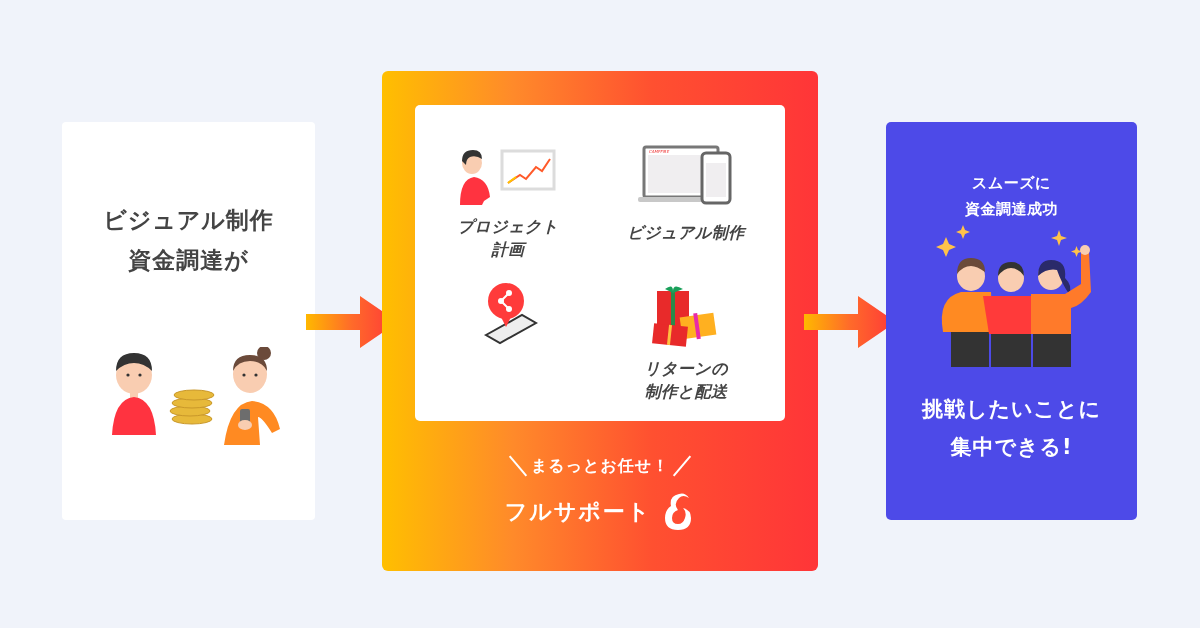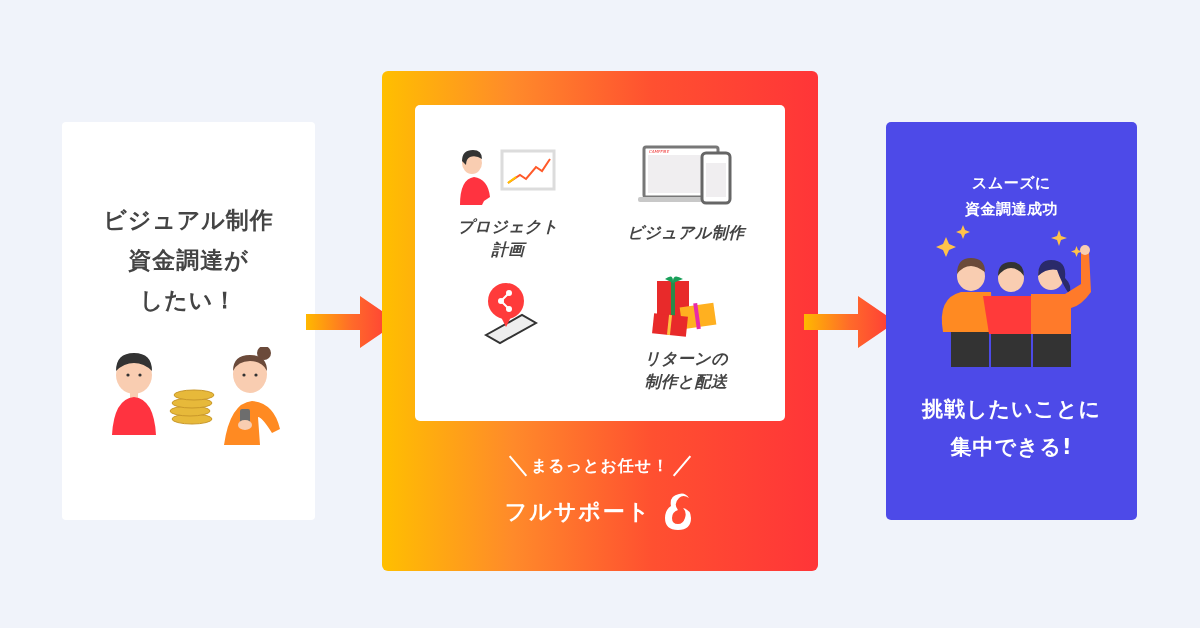--- a/index.html
+++ b/index.html
@@ -38,21 +38,21 @@
     position: absolute; width: 170px; text-align: center;
   }
   .service .icon-box { height: 64px; display: flex; justify-content: center; align-items: flex-end; }
   .service .label {
     color: #444444; font-weight: bold; font-size: 16px; line-height: 23px;
     margin-top: 6px; white-space: nowrap; letter-spacing: 0.5px;
   }
   .svc1 { left: 8px; top: 36px; }
   .svc2 { left: 186px; top: 36px; }
   .svc3 { left: 8px; top: 176px; }
-  .svc4 { left: 186px; top: 170px; }
+  .svc4 { left: 186px; top: 180px; }
   .svc1 .label { margin-top: 10px; }
   .svc2 .label { margin-top: 16px; }
   .svc3 .label { margin-top: 22px; }
 
   .tagline {
     position: absolute; left: 0; right: 0; top: 382px;
     display: flex; justify-content: center; align-items: center; gap: 12px;
     color: #ffffff; font-weight: bold; font-size: 16px; letter-spacing: 1px;
   }
   .slash { display: inline-block; width: 2px; height: 26px; background: #ffffff; }
@@ -82,21 +82,20 @@
   }
   .right-title div, .right-sub div { white-space: nowrap; }
 </style>
 </head>
 <body>
 
 <div class="card-left">
   <div class="left-title">
     <div>ビジュアル制作</div>
     <div>資金調達が</div>
-    <div>したい！</div>
   </div>
   <svg class="illus-left" viewBox="0 0 180 110">
 
     <ellipse cx="32" cy="28" rx="18" ry="19" fill="#f9cdb1"></ellipse>
     <path d="M14 24 Q14 6 32 6 Q50 6 50 24 Q42 16 32 16 Q22 16 14 24Z" fill="#333"></path>
     <circle cx="26" cy="28" r="1.6" fill="#333"></circle>
       <circle cx="38" cy="28" r="1.6" fill="#333"></circle>
     <rect x="28" y="44" width="8" height="8" fill="#f9cdb1"></rect>
     <path d="M10 88 Q12 52 32 50 Q52 52 54 88Z" fill="#ff3340"></path>
 

